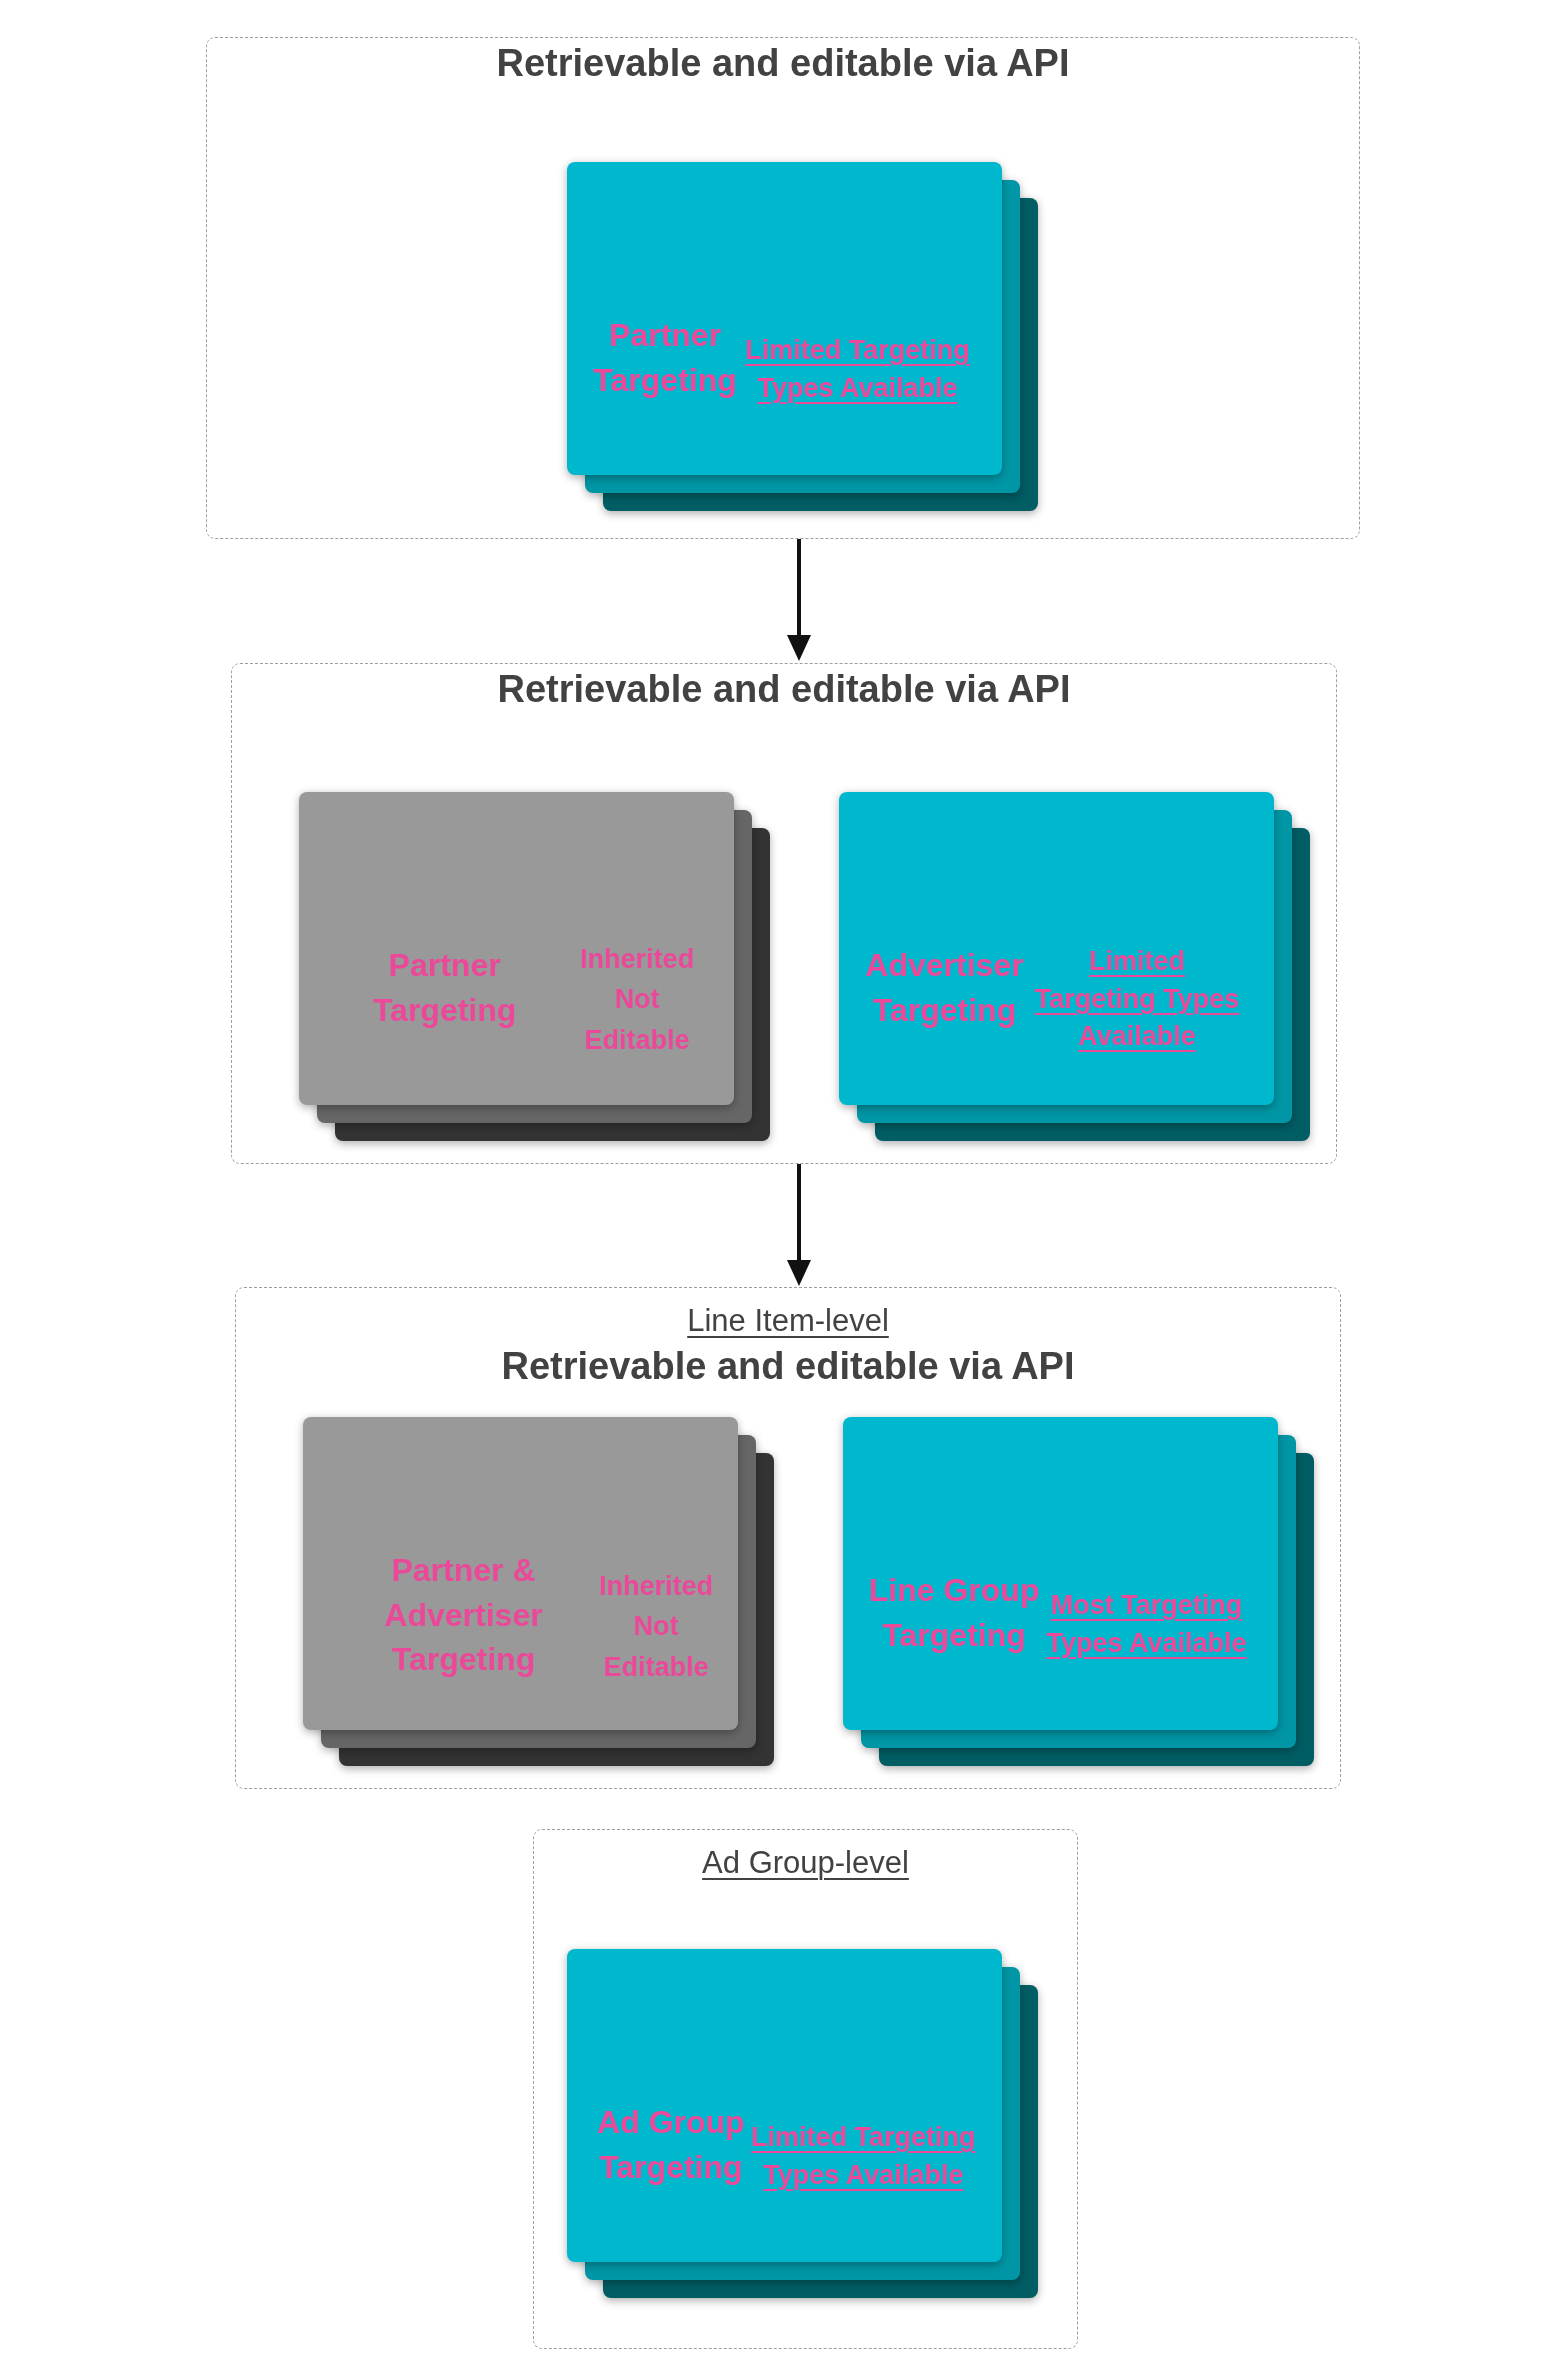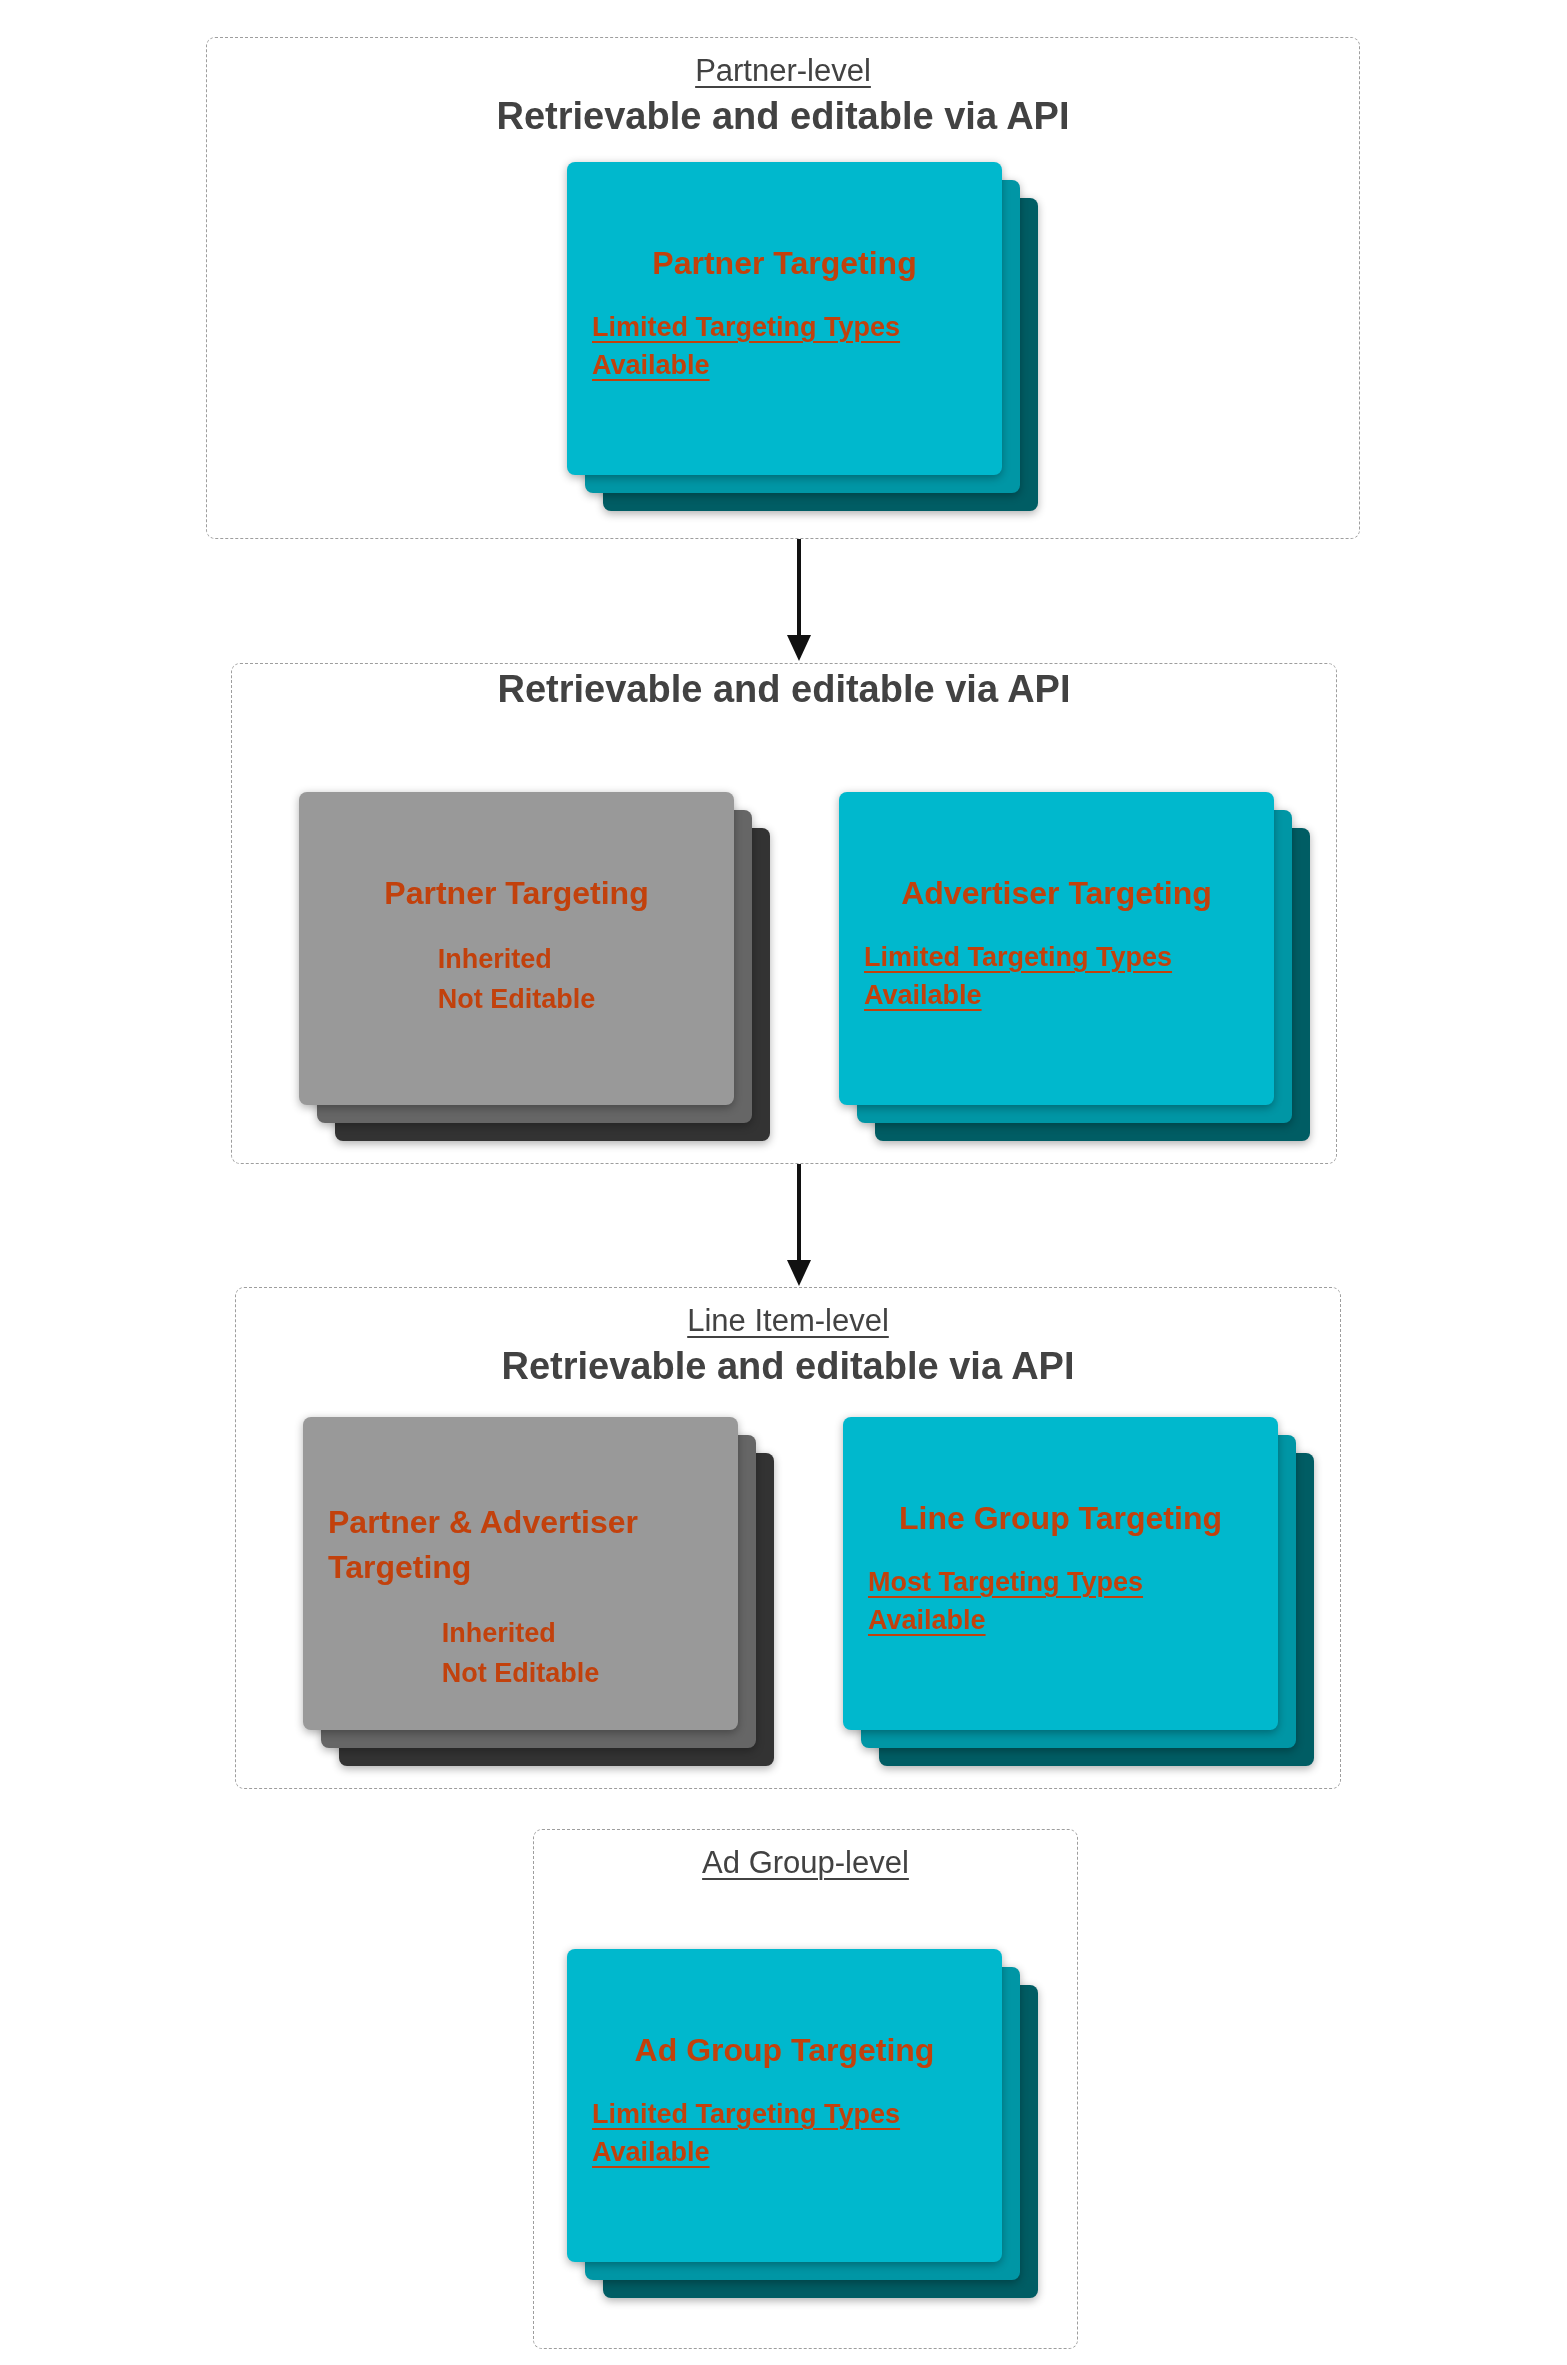--- a/index.html
+++ b/index.html
@@ -52,22 +52,22 @@
   .teal .back{ background:var(--teal-back); }
   .gray .front{ background:var(--gray-front); }
   .gray .mid{ background:var(--gray-mid); }
   .gray .back{ background:var(--gray-back); }
 
   .card-content{
     position:absolute; left:0; top:0;
     width:435px; height:313px;
     box-sizing:border-box;
     padding:79px 25px 0 25px;
-    display:flex; flex-direction:column; align-items:center;
-    color:#c2410c; text-align:left;
+    display:flex; flex-direction:row; align-items:center;
+    color:#ec4899; text-align:center;
   }
   .stack.two-line-title .card-content{ padding-top:83px; }
   .card-title{
     font-size:32px; font-weight:700; line-height:1.4;
     max-width:385px;
   }
   .card-sub{
     margin-top:23px;
     font-size:27px; font-weight:700; line-height:1.4;
     max-width:385px;
@@ -95,21 +95,20 @@
   #arrow-1 .stem{ height:96px; }
   #arrow-2{ left:783px; top:1164px; }
   #arrow-2 .stem{ height:96px; }
 </style>
 </head>
 <body>
 
 <div id="page" style="--teal-front: #00B8CD; --teal-mid: #0096A5; --teal-back: #005D64; --gray-front: #999999; --gray-mid: #666666; --gray-back: #333333; --header-gray: #424242; --alert-red: #FA2B0D; --border-gray: #9E9E9E; --arrow-black: #111111;">
 
   <div class="level-box" style="left:206px;top:37px;width:1154px;height:502px;">
-    <div class="level-title">Partner-level</div>
     <div class="level-sub">Retrievable and editable via API</div>
     <div class="stack teal" style="left:360px;top:124px;width:471px;height:348px;">
       <div class="layer back"></div>
       <div class="layer mid"></div>
       <div class="layer front"></div>
       <div class="card-content">
         <div class="card-title">Partner Targeting</div>
         <div class="card-sub u">Limited Targeting Types Available</div>
       </div>
     </div>

